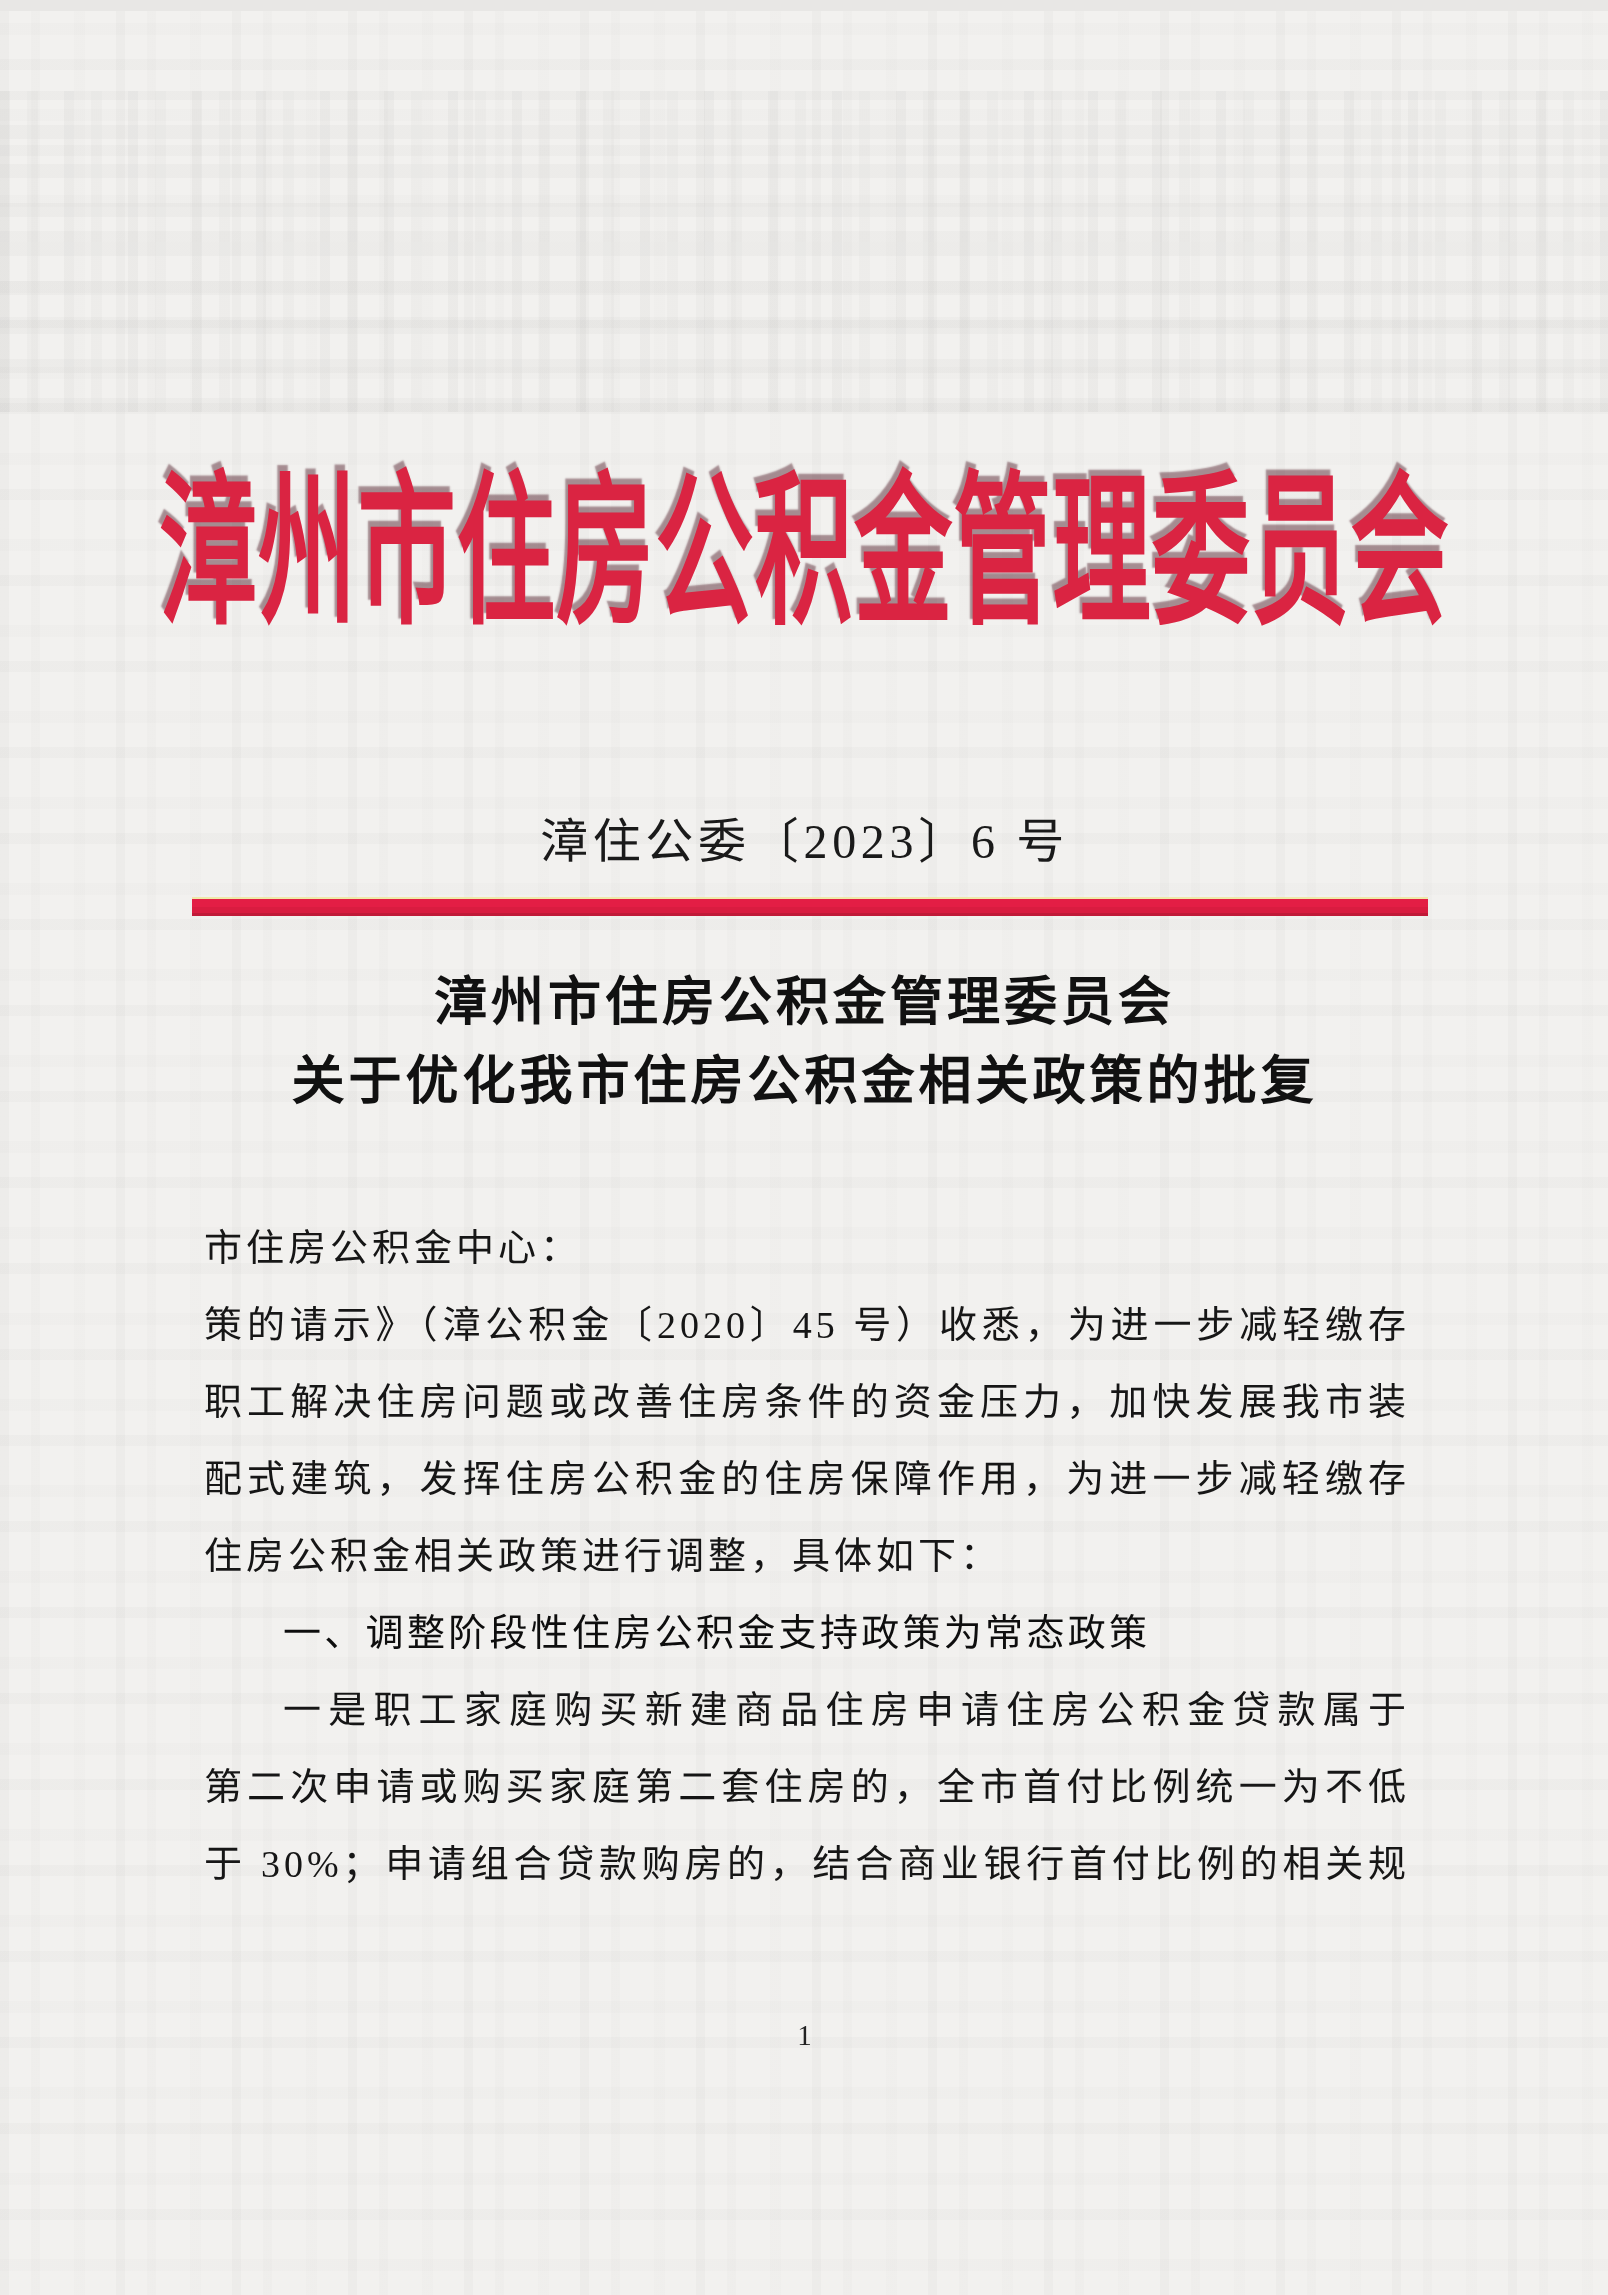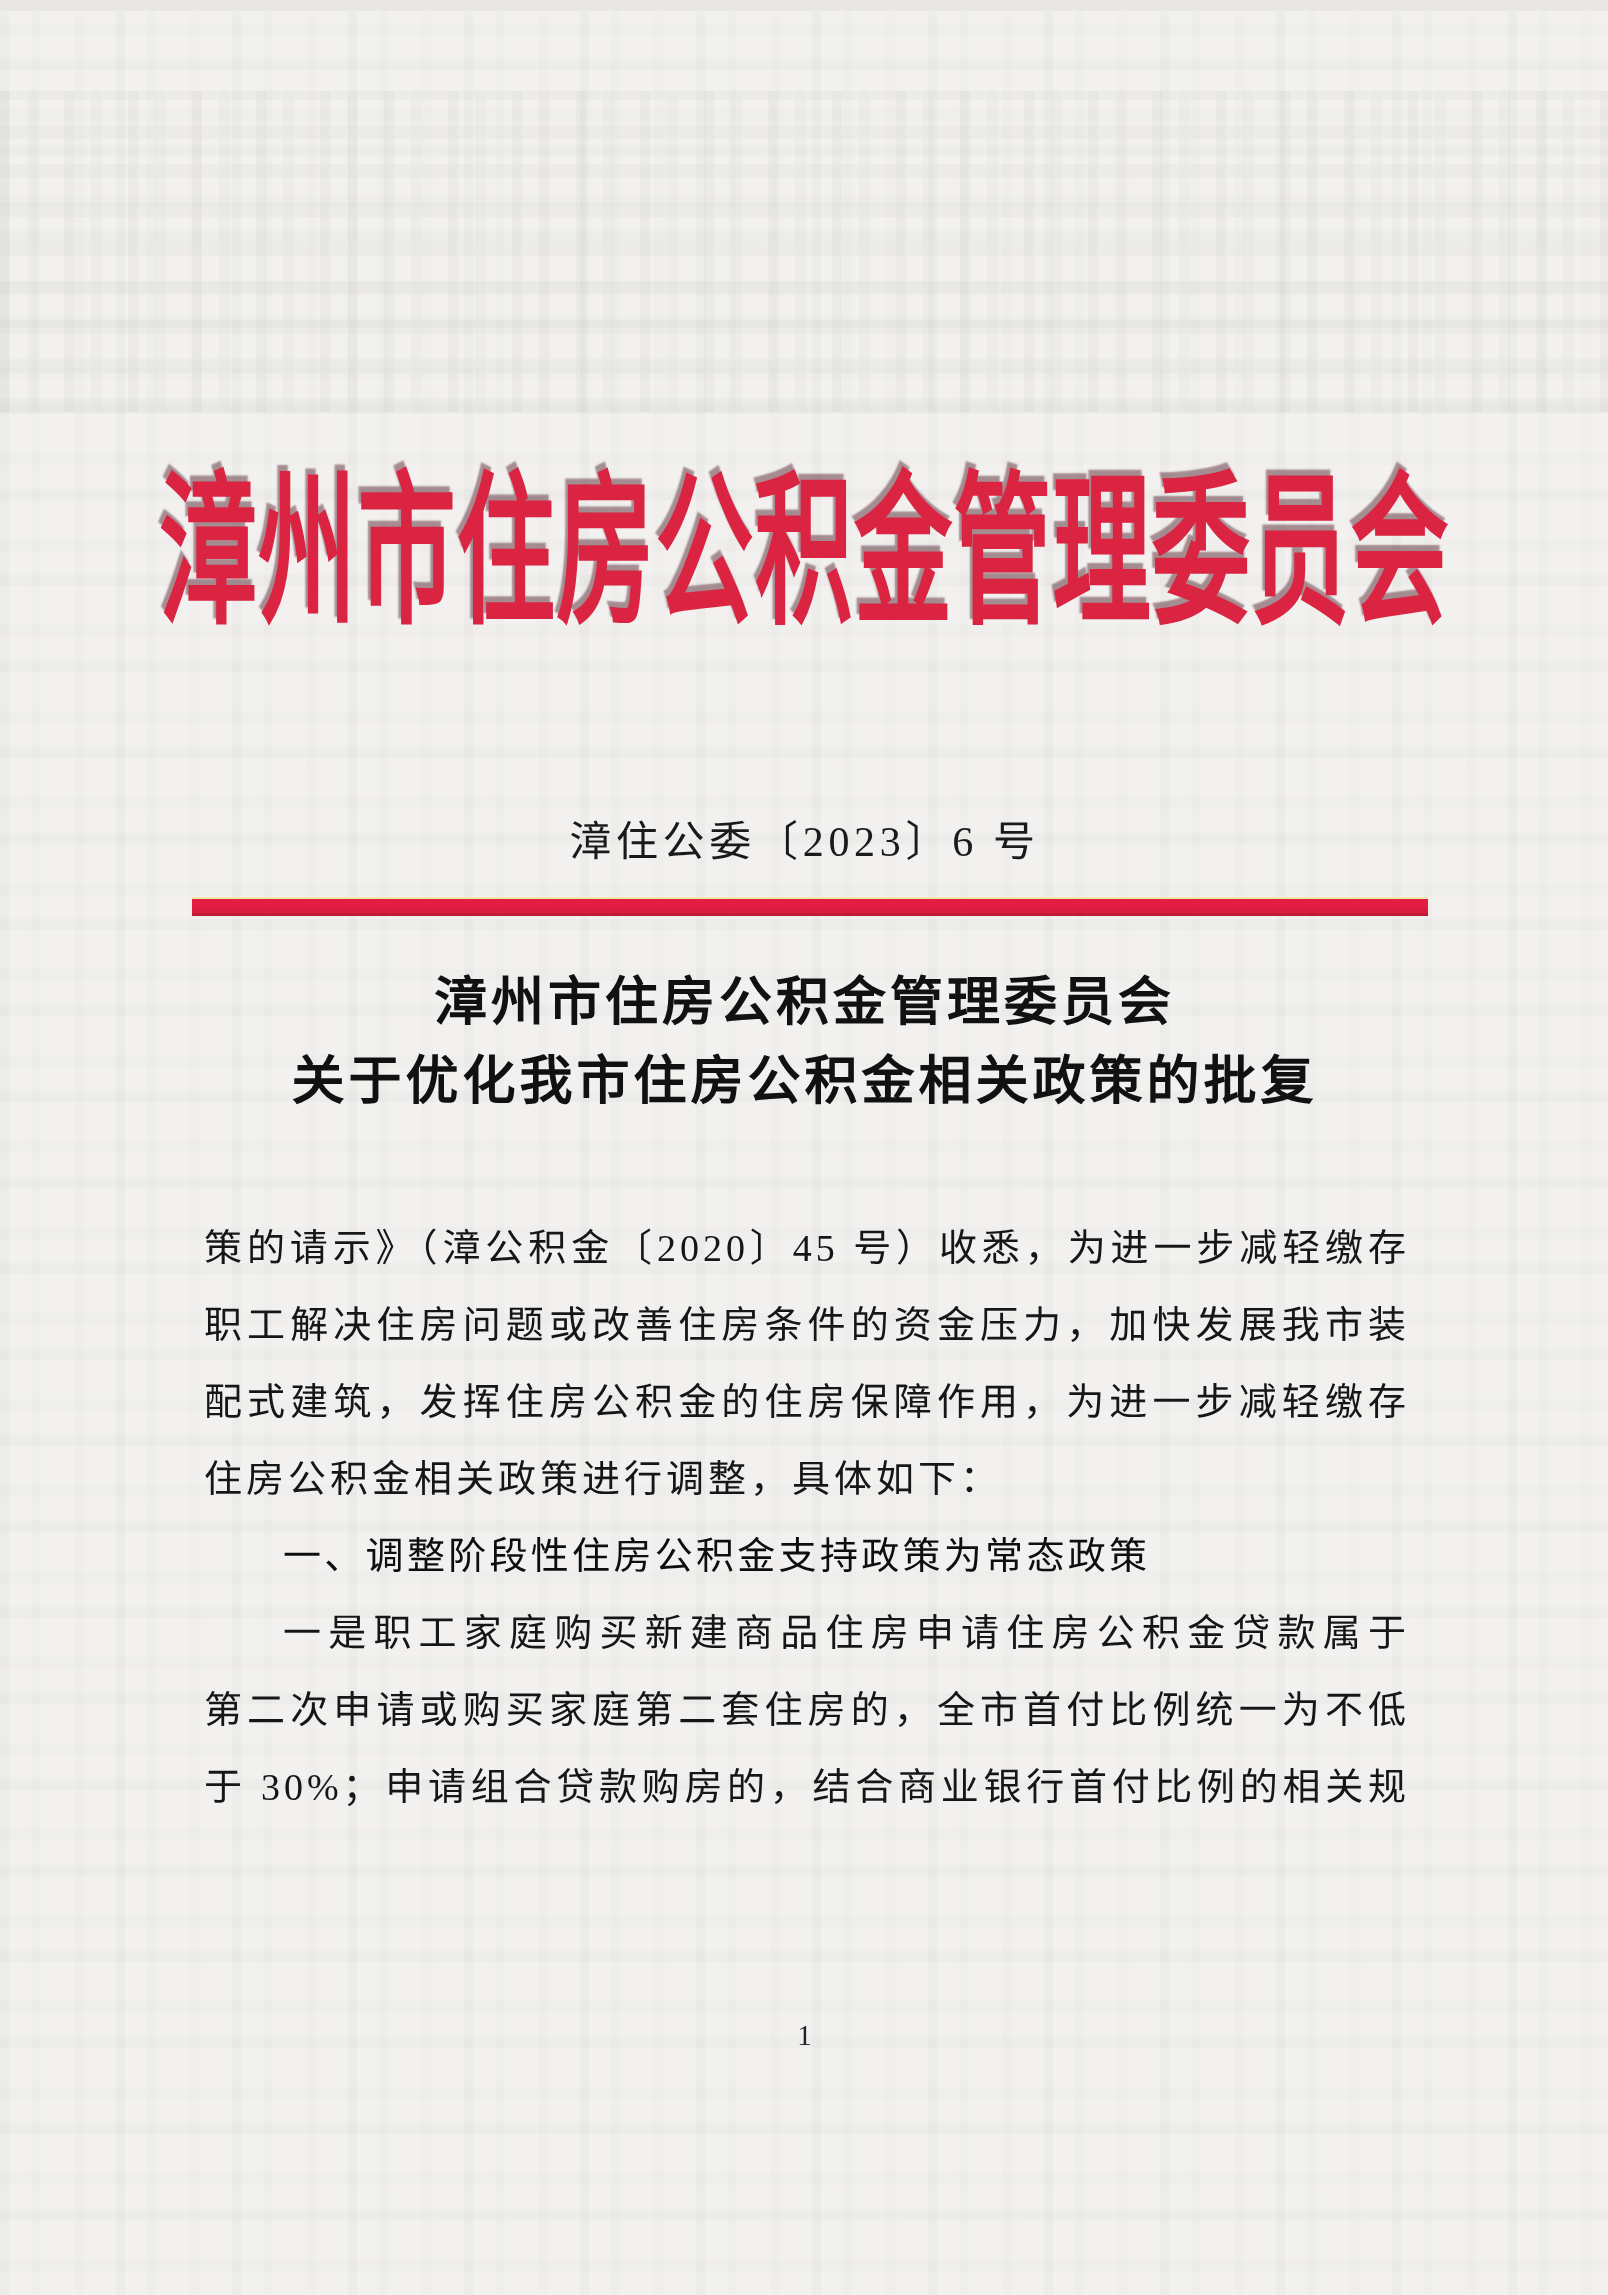--- a/index.html
+++ b/index.html
@@ -59,21 +59,21 @@
     transform-origin: center top;
     text-shadow: -2.7px -3.3px 1.3px rgba(72, 18, 30, 0.45);
     white-space: nowrap;
   }
 
   .doc-number {
     position: absolute;
     left: 0; top: 805px;
     width: 100%;
     text-align: center;
-    font-size: 42px;
+    font-size: 48px;
     line-height: 52px;
     letter-spacing: 4.7px;
     color: #1a1a1a;
   }
 
   .red-rule {
     position: absolute;
     left: 192px; top: 886px;
     width: 1236px; height: 18.7px;
     background: linear-gradient(180deg,
@@ -144,20 +144,21 @@
   <div class="doc-number">漳住公委〔2023〕6 号</div>
 
   <div class="red-rule"></div>
 
   <div class="doc-title">
     <div>漳州市住房公积金管理委员会</div>
     <div>关于优化我市住房公积金相关政策的批复</div>
   </div>
 
   <div class="body-block">
+    <div class="body-line">市住房公积金中心：</div>
     <div class="body-line fill">策的请示》（漳公积金〔2020〕45 号）收悉，为进一步减轻缴存</div>
     <div class="body-line fill">职工解决住房问题或改善住房条件的资金压力，加快发展我市装</div>
     <div class="body-line fill">配式建筑，发挥住房公积金的住房保障作用，为进一步减轻缴存</div>
     <div class="body-line">住房公积金相关政策进行调整，具体如下：</div>
     <div class="body-line heading indent">一、调整阶段性住房公积金支持政策为常态政策</div>
     <div class="body-line indent fill">一是职工家庭购买新建商品住房申请住房公积金贷款属于</div>
     <div class="body-line fill">第二次申请或购买家庭第二套住房的，全市首付比例统一为不低</div>
     <div class="body-line fill">于 30%；申请组合贷款购房的，结合商业银行首付比例的相关规</div>
   </div>
 

